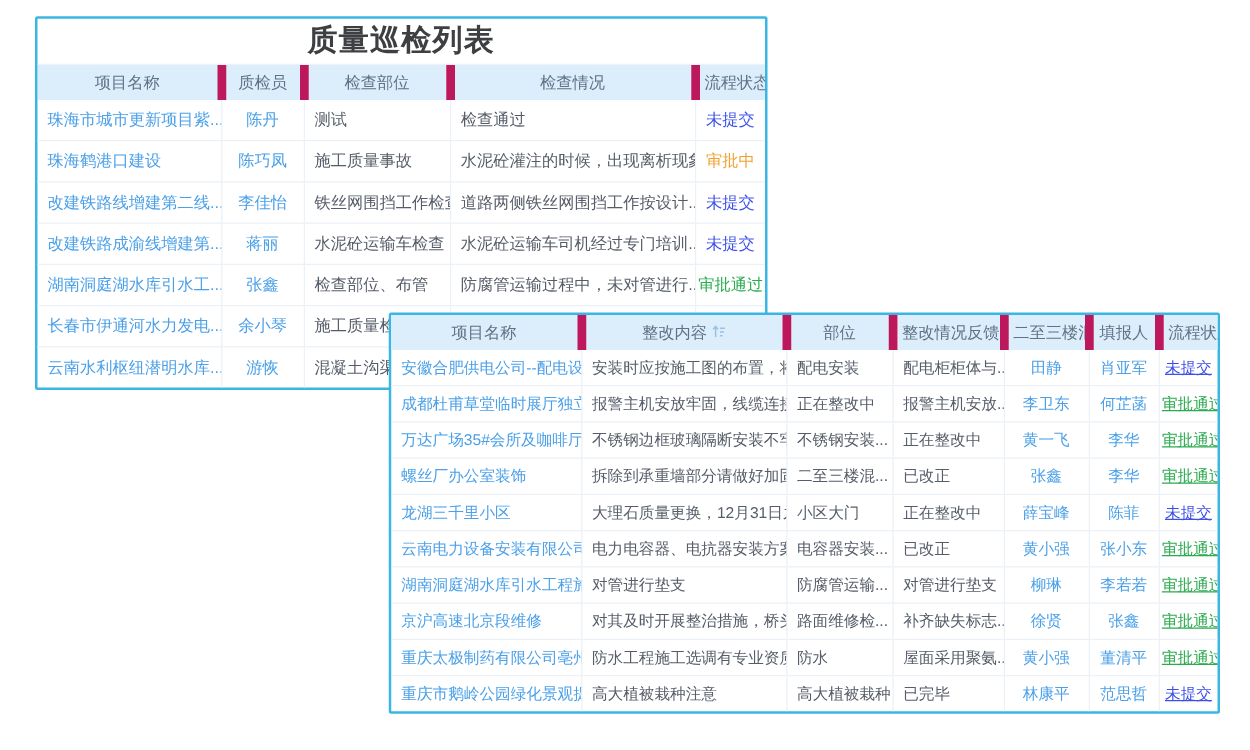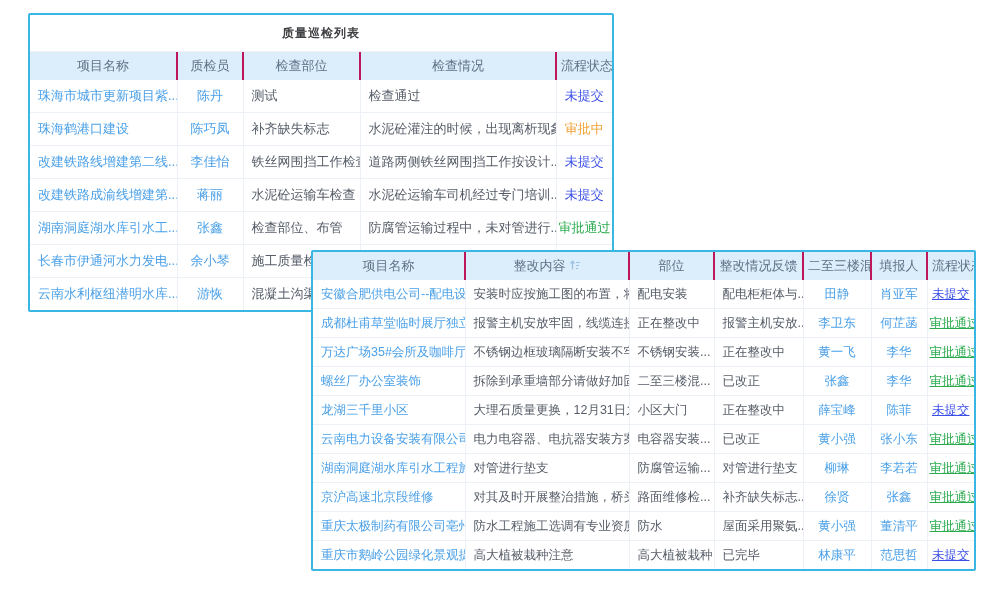--- a/index.html
+++ b/index.html
@@ -1,27 +1,27 @@
 <!DOCTYPE html>
 <html><head>
 <meta charset="utf-8">
 <style>
   html,body{margin:0;padding:0;width:1000px;height:600px;background:#ffffff;overflow:hidden;
     font-family:"Liberation Sans","DejaVu Sans",sans-serif;}
   .stage{position:relative;width:1000px;height:600px;background:#fff;}
   .card{position:absolute;background:#fff;border:2px solid #3ab6e3;border-radius:2px;box-sizing:border-box;}
-  .card-title{text-align:center;font-size:12px;font-weight:bold;color:#3d3f42;letter-spacing:1px;
+  .card-title{text-align:center;font-size:24px;font-weight:bold;color:#3d3f42;letter-spacing:1px;
     border-bottom:1px solid #eef2f6;}
   #inspection-card{left:28px;top:13px;width:586px;z-index:1;}
   #inspection-card .card-title{height:36px;line-height:36px;}
   #rectification-card{left:311px;top:250px;width:665px;z-index:2;}
   #rectification-card .card-title{height:32px;line-height:32px;}
   table{width:100%;border-collapse:collapse;table-layout:fixed;}
   th{background:#dceefb;color:#5f7388;font-weight:normal;font-size:13px;height:28px;
-    border-right:2px solid #be185d;text-align:center;padding:0 4px;white-space:nowrap;overflow:hidden;}
+    border-right:7px solid #be185d;text-align:center;padding:0 4px;white-space:nowrap;overflow:hidden;}
   th:last-child{border-right:none;}
   td{font-size:13px;color:#565d68;border-right:1px solid #ebf1f7;border-bottom:1px solid #ebf1f7;
     white-space:nowrap;overflow:hidden;padding:0 8px;text-align:left;}
   tr:last-child td{border-bottom:none;}
   td:last-child{border-right:none;text-align:center;}
   #inspection-card td{height:32px;}
   #rectification-card td{height:28px;font-size:12.5px;}
   .link{color:#4ba0e8;}
   .center{text-align:center;padding:0 4px;margin-left:29px;}
   .status{text-align:center;padding:0 2px;}
@@ -57,21 +57,21 @@
       <tr>
             <td class="link">珠海市城市更新项目紫...</td>
             <td class="link center">陈丹</td>
             <td>测试</td>
             <td>检查通过</td>
             <td class="status" style="color: rgb(60, 80, 232);">未提交</td>
           </tr>
           <tr>
             <td class="link">珠海鹤港口建设</td>
             <td class="link center">陈巧凤</td>
-            <td>补齐缺失标志</td>
+            <td>施工质量事故</td>
             <td>水泥砼灌注的时候，出现离析现象</td>
             <td class="status" style="color: rgb(240, 162, 51);">审批中</td>
           </tr>
           <tr>
             <td class="link">改建铁路线增建第二线...</td>
             <td class="link center">李佳怡</td>
             <td>铁丝网围挡工作检查</td>
             <td>道路两侧铁丝网围挡工作按设计...</td>
             <td class="status" style="color: rgb(60, 80, 232);">未提交</td>
           </tr>

